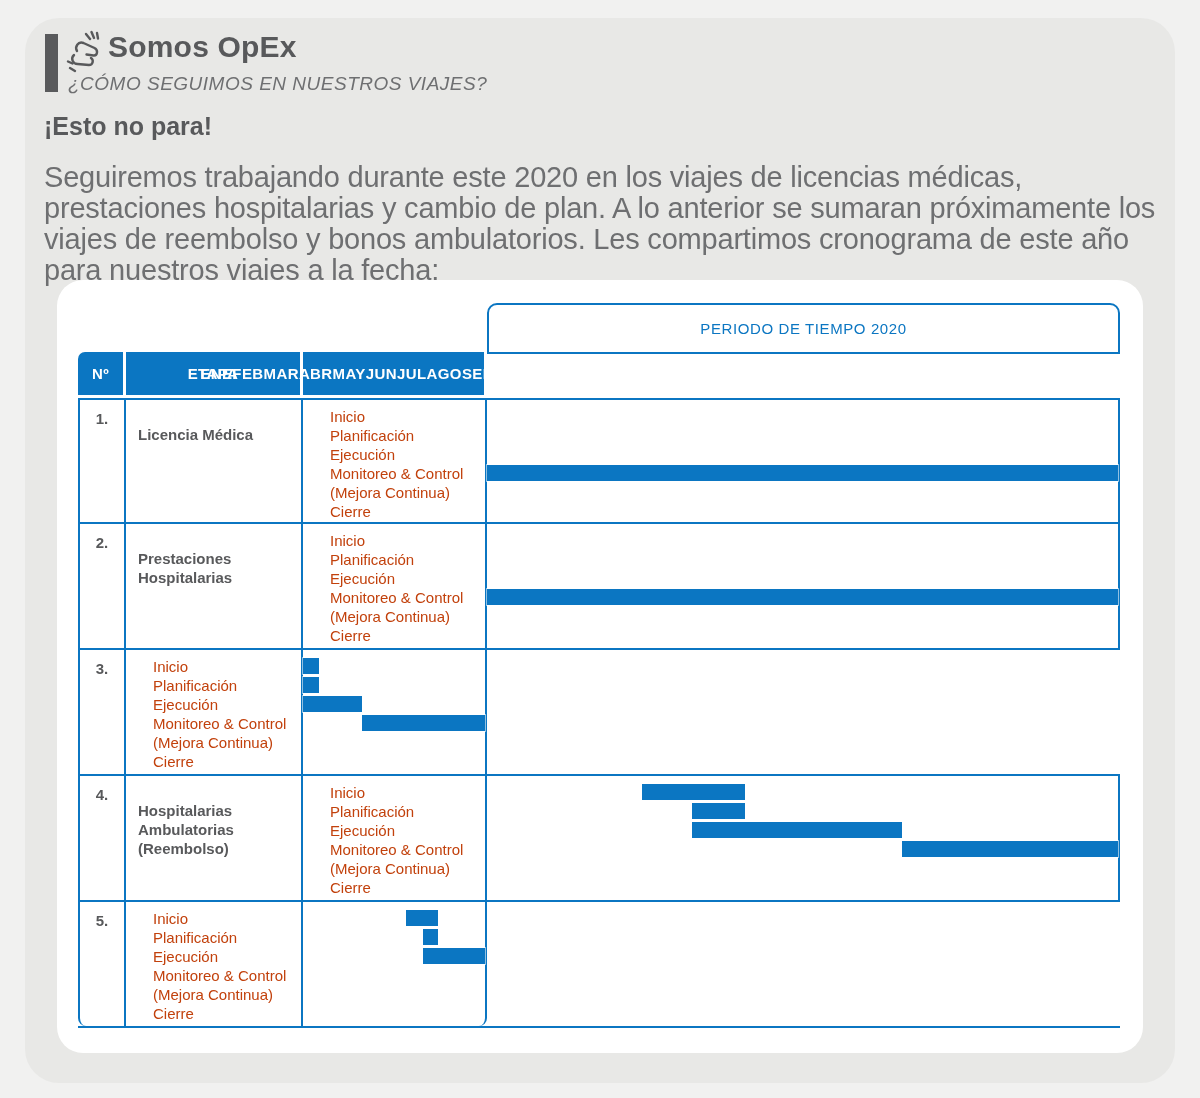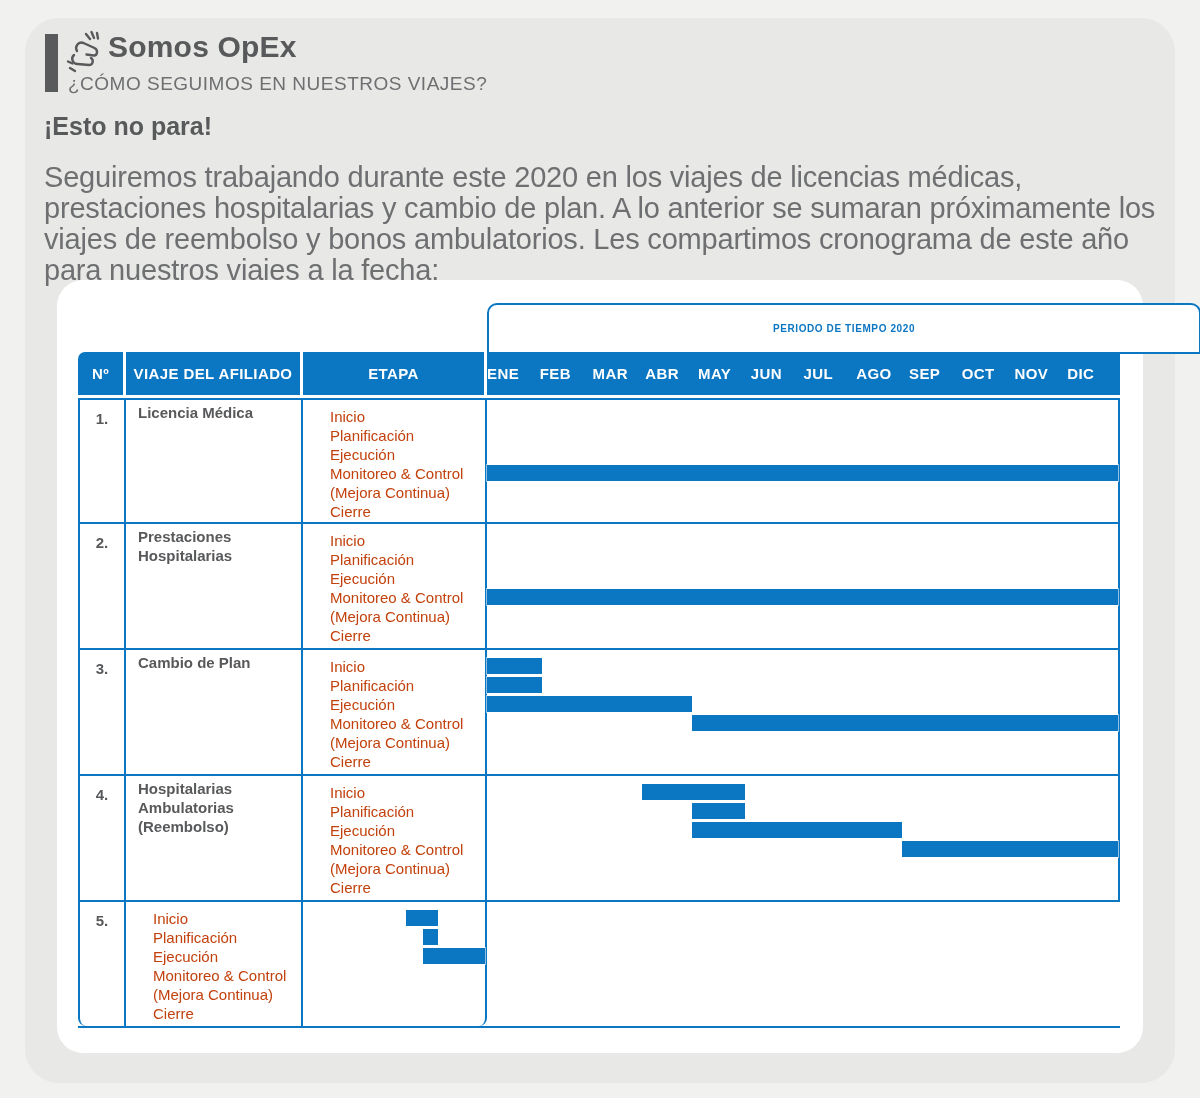--- a/index.html
+++ b/index.html
@@ -16,61 +16,61 @@
   }
   
   .accent-bar { position:absolute; left:45px; top:34px; width:13px; height:58px; background:#595A5C; }
   .brand-icon { position:absolute; left:64px; top:30px; width:40px; height:46px; }
   .brand-title {
     position:absolute; left:108px; top:30px;
     font-size:30px; font-weight:bold; color:#58595B; letter-spacing:0.2px;
   }
   .brand-subtitle {
     position:absolute; left:68px; top:73px;
-    font-size:19px; color:#6E6F71; letter-spacing:0.5px;
+    font-size:19px; color:#6E6F71; letter-spacing:0.5px;font-style:italic;
   }
   .headline {
     position:absolute; left:44px; top:112px;
     font-size:25px; font-weight:bold; color:#58595B;text-align:right;
   }
   .paragraph {
     position:absolute; left:44px; top:162px; width:1118px;
     font-size:29px; line-height:31px; color:#6E6F71; letter-spacing:-0.2px;
   }
   
   .white-card {
     position:absolute; left:57px; top:280px; width:1086px; height:773px;
     background:#FFFFFF; border-radius:26px;
   }
   .periodo-box {
-    position:absolute; left:430px; top:23px; width:714px; height:51px;
+    position:absolute; left:430px; top:23px; width:633px; height:51px;
     background:#fff; border:2px solid #0B76C2; border-radius:10px 10px 0 0;
     display:flex; align-items:center; justify-content:center;
-    color:#0B76C2; font-weight:bold; font-size:10px; letter-spacing:0.6px;
+    color:#0B76C2; font-weight:normal; font-size:15px; letter-spacing:0.6px;
   }
   .gantt { position:absolute; left:21px; top:72px; width:1042px;border-radius:16px; }
   .gantt-header { display:grid; grid-template-columns:48px 177px 184px 633px; height:43px; }
   .gantt-header > div {
     background:#0B76C2; color:#fff; font-weight:bold; font-size:15px;
     display:flex; align-items:center; justify-content:center; letter-spacing:0.4px;
   }
   .gantt-header > div:nth-child(-n+3) { border-right:3px solid #FFFFFF; }
   .hcell-num { border-top-left-radius:7px; }
   .hcell-months { display:flex; }
   .hcell-months span { flex:1 1 0; text-align:left; }
   .gantt-body { margin-top:3px; }
   .gantt-row {
     display:grid; grid-template-columns:48px 177px 184px 633px; height:126px;
     border-bottom:2px solid #0B76C2;
   }
   .gantt-row:first-child { border-top:2px solid #0B76C2; }
   .cell { border-right:2px solid #0B76C2; font-size:15px; line-height:19px; }
   .cell-num { border-left:2px solid #0B76C2; padding-top:9px; text-align:center;
               font-weight:bold; color:#58595B; }
-  .cell-journey { padding:3px 8px 0 12px; font-weight:bold; color:#58595B; }
+  .cell-journey { padding:25px 8px 0 12px; font-weight:bold; color:#58595B; }
   .cell-stages { padding:7px 4px 0 27px; color:#c2410c; }
   .cell-chart { position:relative; border-right:2px solid #0B76C2; }
   .gantt-row:last-child .cell-num { border-bottom-left-radius:8px; }
   .gantt-row:last-child .cell-chart { border-bottom-right-radius:8px; }
   .bar {
     position:absolute; height:16px; background:#0B76C2;
     box-shadow:0 0 0 1px rgba(255,255,255,0.55);
   }
 </style>
 </head>
@@ -98,21 +98,20 @@
 <div class="brand-subtitle">¿CÓMO SEGUIMOS EN NUESTROS VIAJES?</div>
 <div class="headline">¡Esto no para!</div>
 <div class="paragraph">Seguiremos trabajando durante este 2020 en los viajes de licencias médicas, prestaciones hospita­larias y cambio de plan. A lo anterior se sumaran próximamente los viajes de reembolso y bonos ambulatorios. Les compartimos cronograma de este año para nuestros viajes a la fecha:</div>
 
 <div class="white-card">
   <div class="periodo-box">PERIODO DE TIEMPO 2020</div>
 
   <div class="gantt">
     <div class="gantt-header">
       <div class="hcell-num">Nº</div>
-      <div>VIAJE DEL AFILIADO</div>
       <div>ETAPA</div>
       <div class="hcell-months" id="months-band">
           <span>ENE</span>
           <span>FEB</span>
           <span>MAR</span>
           <span>ABR</span>
           <span>MAY</span>
           <span>JUN</span>
           <span>JUL</span>
           <span>AGO</span>
@@ -150,21 +149,20 @@
             <div>(Mejora Continua)</div>
             <div>Cierre</div>
           </div>
     <div class="cell-chart">
             <div class="bar" style="left: 0%; width: 100%; top: 65px;"></div>
           </div>
   </div>
 
   <div class="gantt-row">
     <div class="cell cell-num">3.</div>
-    <div class="cell cell-journey">Cambio de Plan</div>
     <div class="cell cell-stages">
             <div>Inicio</div>
             <div>Planificación</div>
             <div>Ejecución</div>
             <div>Monitoreo &amp; Control</div>
             <div>(Mejora Continua)</div>
             <div>Cierre</div>
           </div>
     <div class="cell-chart">
             <div class="bar" style="left: 0%; width: 8.75%; top: 8px;"></div>

